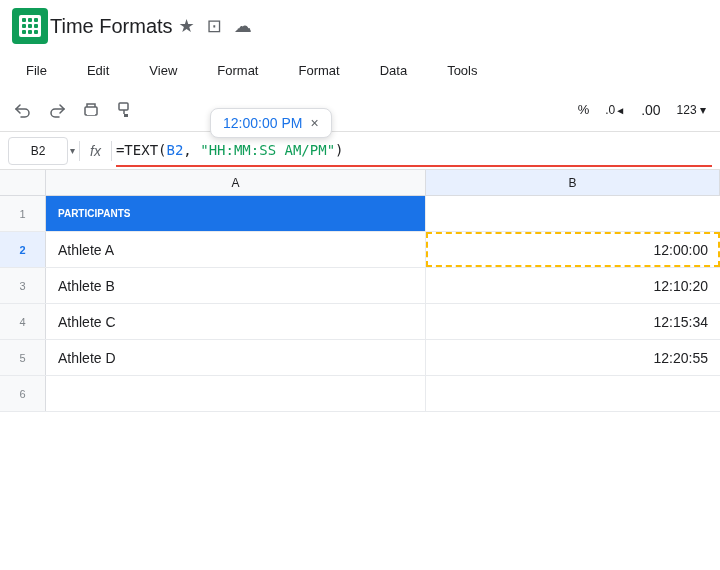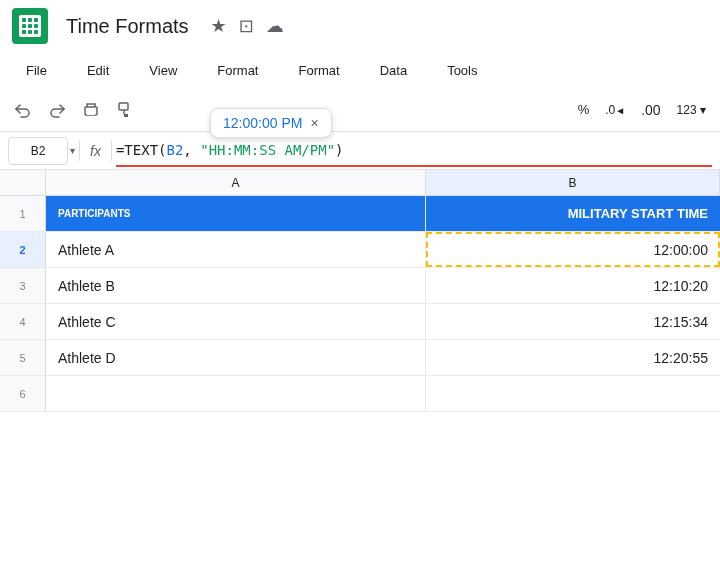--- a/index.html
+++ b/index.html
@@ -12,21 +12,21 @@
       font-size: 14px;
     }
 
     
     .title-bar {
       display: flex;
       align-items: center;
       padding: 8px 12px;
       background: #fff;
       height: 52px;
-      gap: 18px;
+      gap: 2px;
     }
     .app-icon {
       width: 36px;
       height: 36px;
       background: #0F9D58;
       border-radius: 4px;
       display: flex;
       align-items: center;
       justify-content: center;
       flex-shrink: 0;
@@ -392,21 +392,20 @@
 
   <div class="col-header-row">
     <div class="row-num-spacer"></div>
     <div class="col-header col-a">A</div>
     <div class="col-header col-b">B</div>
   </div>
 
   <div class="data-row header-row">
     <div class="row-num">1</div>
     <div class="cell-a">PARTICIPANTS</div>
-    <div class="cell-b">MILITARY START TIME</div>
   </div>
 
   <div class="data-row">
     <div class="row-num active">2</div>
     <div class="cell-a">Athlete A</div>
     <div class="cell-b active">12:00:00</div>
   </div>
 
   <div class="data-row">
     <div class="row-num">3</div>

